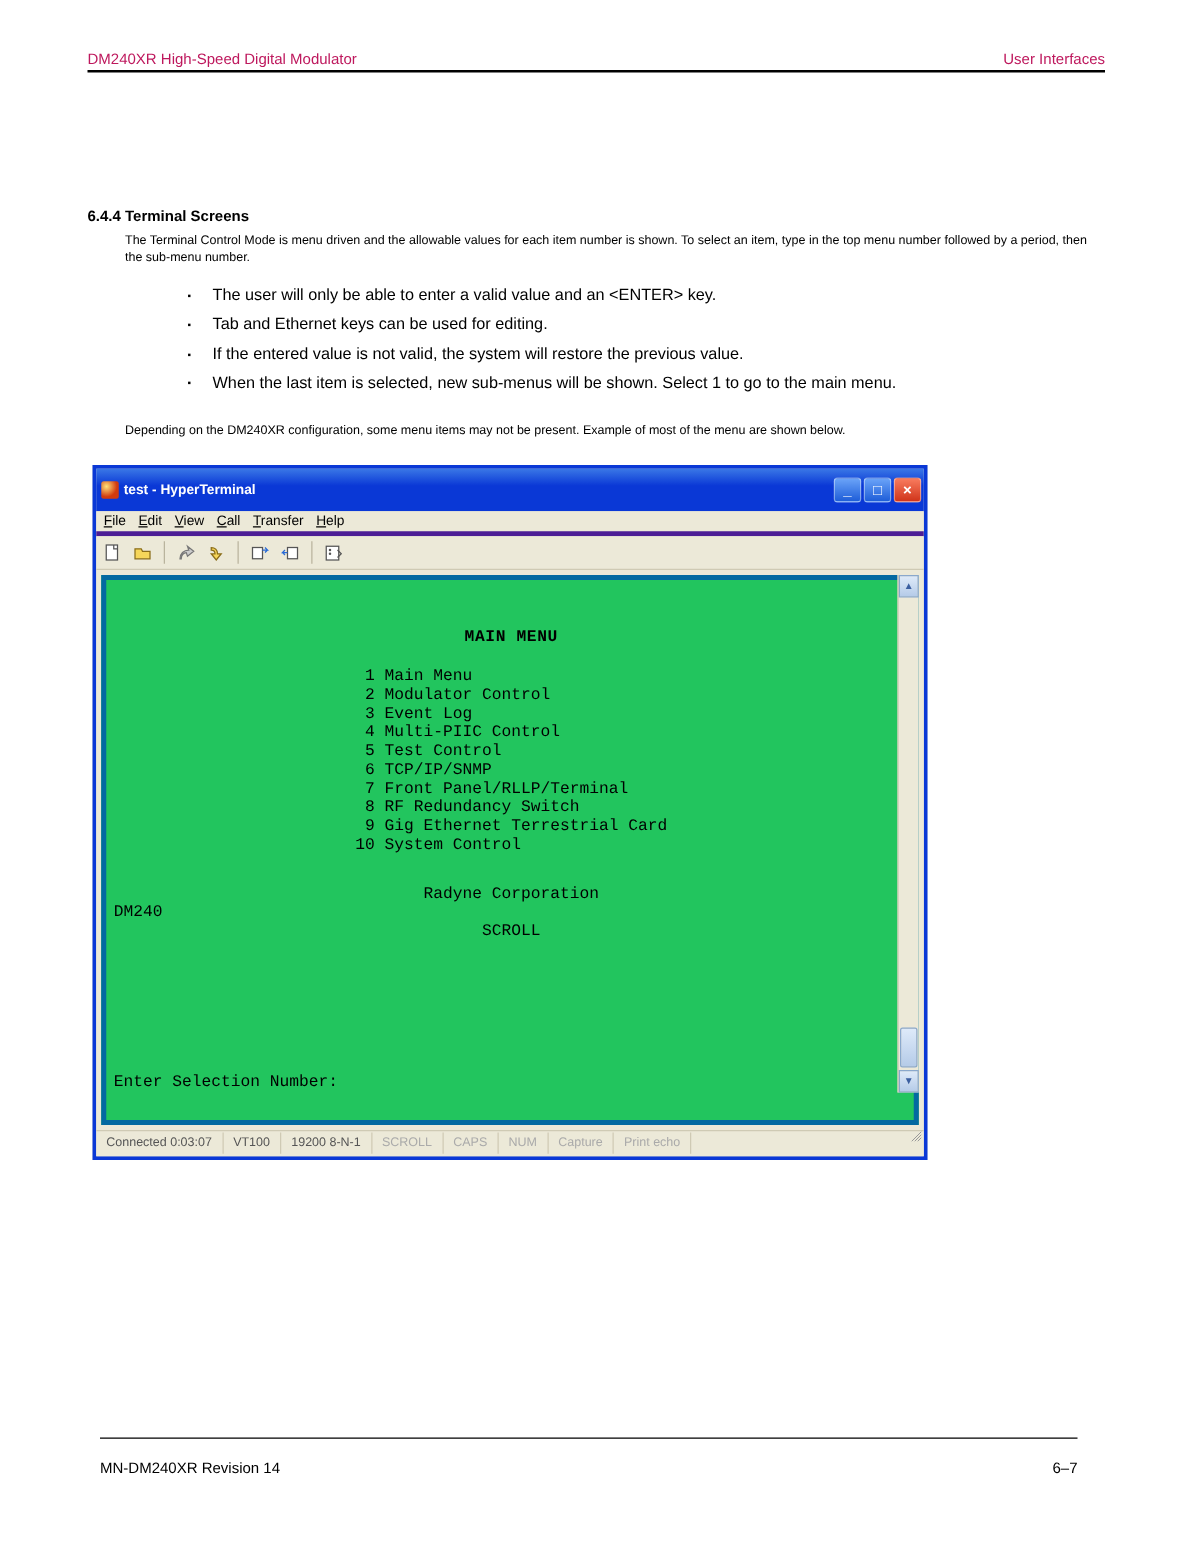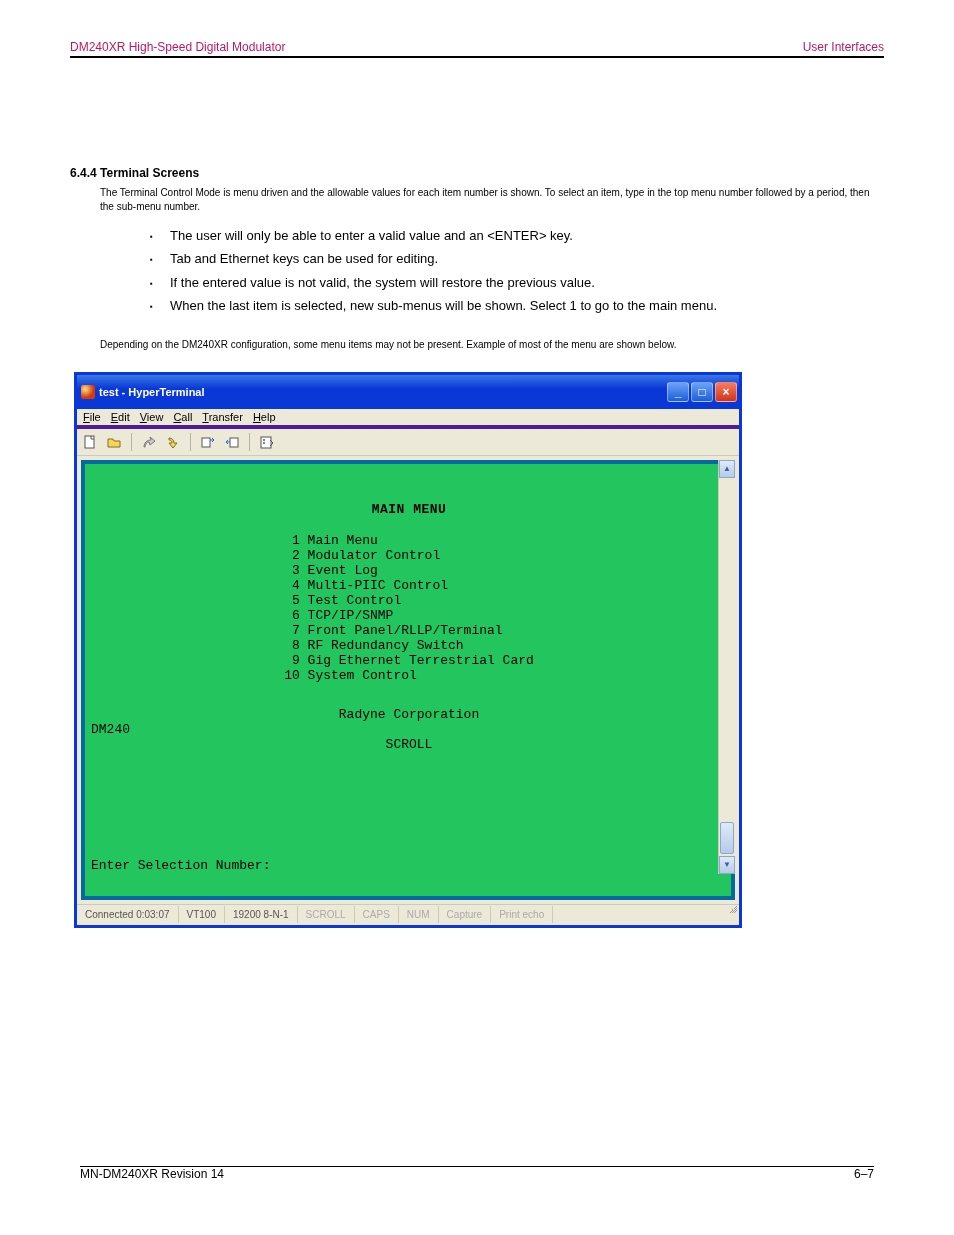--- a/index.html
+++ b/index.html
@@ -189,26 +189,26 @@
     width: 10px; height: 10px;
     background:
       linear-gradient(135deg, transparent 60%, #999 60%, #999 65%, transparent 65%,
                       transparent 72%, #999 72%, #999 77%, transparent 77%,
                       transparent 84%, #999 84%, #999 89%, transparent 89%);
   }
   .footer-row {
     position: absolute;
     bottom: 54px;
     left: 80px;
-    right: 80px;
+    right: 92px;
     display: flex;
     justify-content: space-between;
     font-size: 12px;
     border-top: 1px solid #000;
-    padding-top: 0;
+    padding-top: 16px;
   }
 </style>
 </head>
 <body>
 
 <div class="page">
   <div class="header-row">
     <span>DM240XR High-Speed Digital Modulator</span>
     <span>User Interfaces</span>
   </div>

